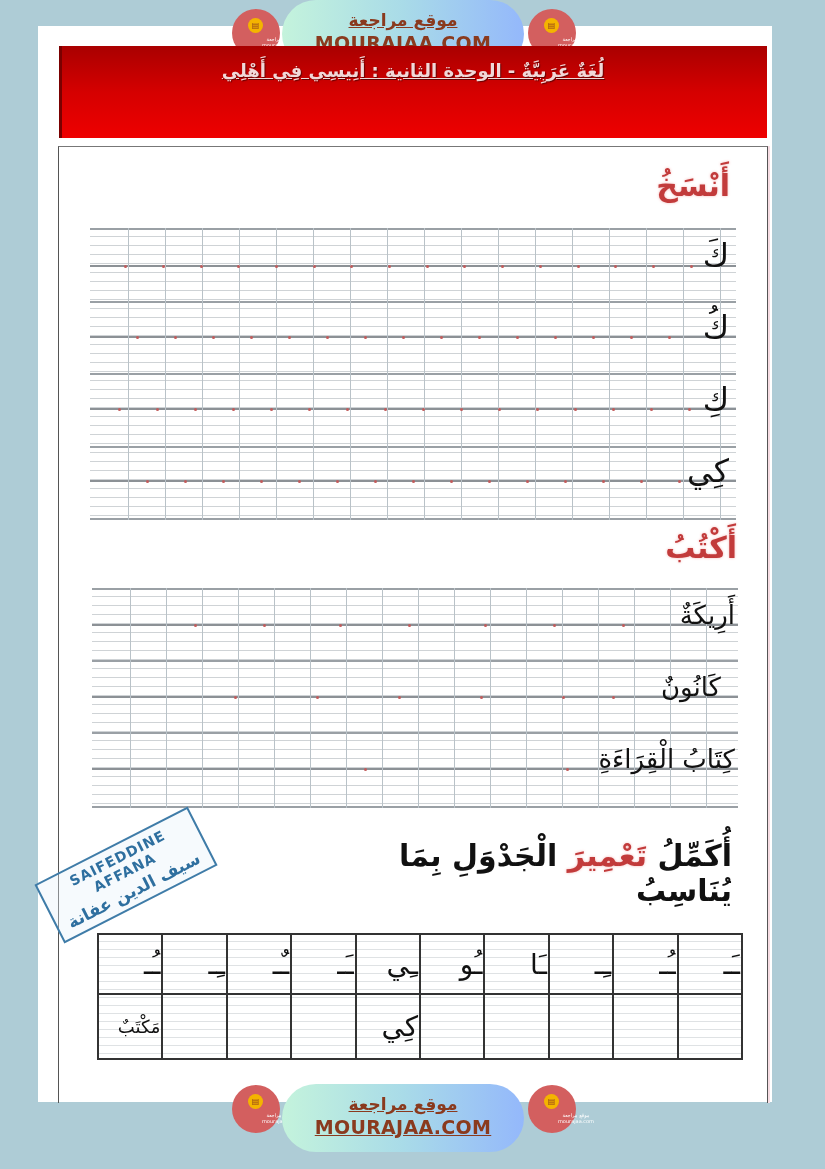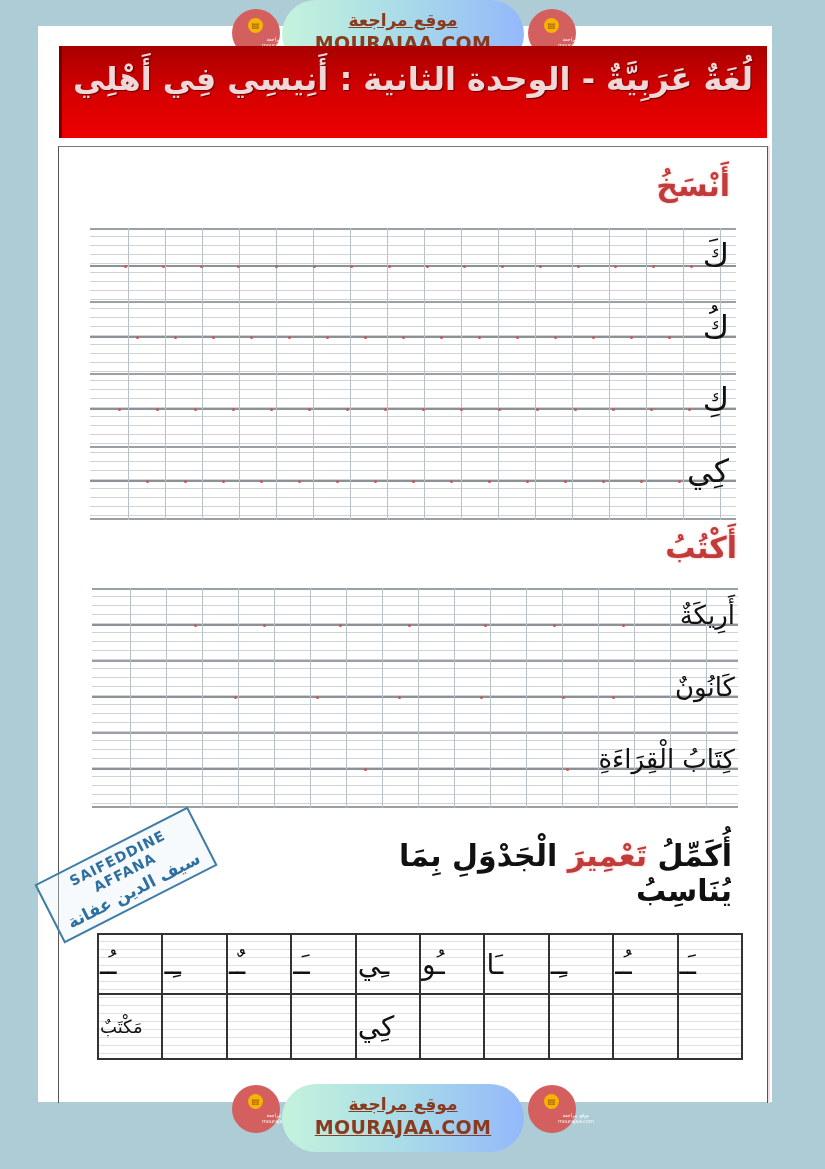--- a/index.html
+++ b/index.html
@@ -16,21 +16,21 @@
     position:absolute; left:58px; top:146px; width:708px; height:956px;
     border-left:1px solid #555; border-right:1px solid #555; border-top:1px solid #777;
     box-shadow: 2px 0 0 #f7dde3;
   }
   .banner {
     position:absolute; left:59px; top:46px; width:708px; height:92px;
     background:linear-gradient(180deg,#a90000 0%,#d50000 50%,#ee0000 100%);
     box-shadow: inset 3px 0 0 #7a0000;
     color:#f1d8d8; text-align:center; direction:rtl;
   }
-  .banner .l1 { position:absolute; top:14px; width:100%; font-size:32px; font-weight:bold; text-shadow:1px 1px 1px #600; letter-spacing:0.5px; }
+  .banner .l1 { position:absolute; top:14px; width:100%; font-size:18px; font-weight:bold; text-shadow:1px 1px 1px #600; letter-spacing:0.5px;text-decoration:underline; }
   .banner .l2 { position:absolute; top:56px; width:100%; font-size:24px; font-weight:bold; text-shadow:1px 1px 1px #600; color:#e7c1c1; }
 
   
   .badge-wrap { position:absolute; left:0; width:825px; height:80px; }
   .pill {
     position:absolute; left:282px; width:242px; height:68px; border-radius:34px;
     background:linear-gradient(90deg,#c4f3dc 0%,#a9dbe8 50%,#94b8fb 100%);
     text-align:center; color:#8a3a1e; font-weight:bold;
   }
   .pill .ar { display:block; margin-top:10px; font-size:17px; text-decoration:underline; direction:rtl; }
@@ -75,21 +75,21 @@
     font-size:30px; font-weight:bold; color:#111;
   }
   .instr .hl { color:#c23b3b; text-shadow:0 0 3px #f4b9b9; }
 
   table.fill {
     position:absolute; left:97px; top:933px; width:646px; height:123px;
     border-collapse:collapse; direction:rtl;
     background-image: repeating-linear-gradient(180deg, transparent 0, transparent 7px, #dfe2e4 7px, #dfe2e4 8px);
   }
   table.fill td {
-    border:2px solid #333; width:10%; text-align:left; vertical-align:middle;
+    border:2px solid #333; width:10%; text-align:right; vertical-align:middle;
     font-size:28px; color:#111; position:relative;
   }
   table.fill tr.r1 td { height:56px; }
   table.fill tr.r2 td { height:61px; }
   .red { color:#c23b3b; }
 </style>
 </head>
 <body>
 
 <div class="page"></div>
@@ -251,21 +251,21 @@
   <div class="dot" style="left:142px;top:108px;"></div>
     <div class="dot" style="left:224px;top:108px;"></div>
   <div class="dot" style="left:306px;top:108px;"></div>
     <div class="dot" style="left:388px;top:108px;"></div>
   <div class="dot" style="left:470px;top:108px;"></div>
     <div class="dot" style="left:520px;top:108px;"></div>
   <div class="dot" style="left:272px;top:180px;"></div>
     <div class="dot" style="left:474px;top:180px;"></div>
 </div>
 <div class="model small" style="right:90px; top:600px;">أَرِيكَةٌ</div>
-<div class="model small" style="right:90px; top:672px;">كَانُونٌ</div>
+<div class="model small" style="right:104px; top:672px;">كَانُونٌ</div>
 <div class="model small" style="right:90px; top:744px;">كِتَابُ الْقِرَاءَةِ</div>
 
 <div class="stamp">
   <span class="s1">SAIFEDDINE AFFANA</span>
   <span class="s2">سيف الدين عفانة</span>
 </div>
 
 <div class="instr">
   <span>أُكَمِّلُ</span>
   <span class="hl">تَعْمِيرَ</span>

